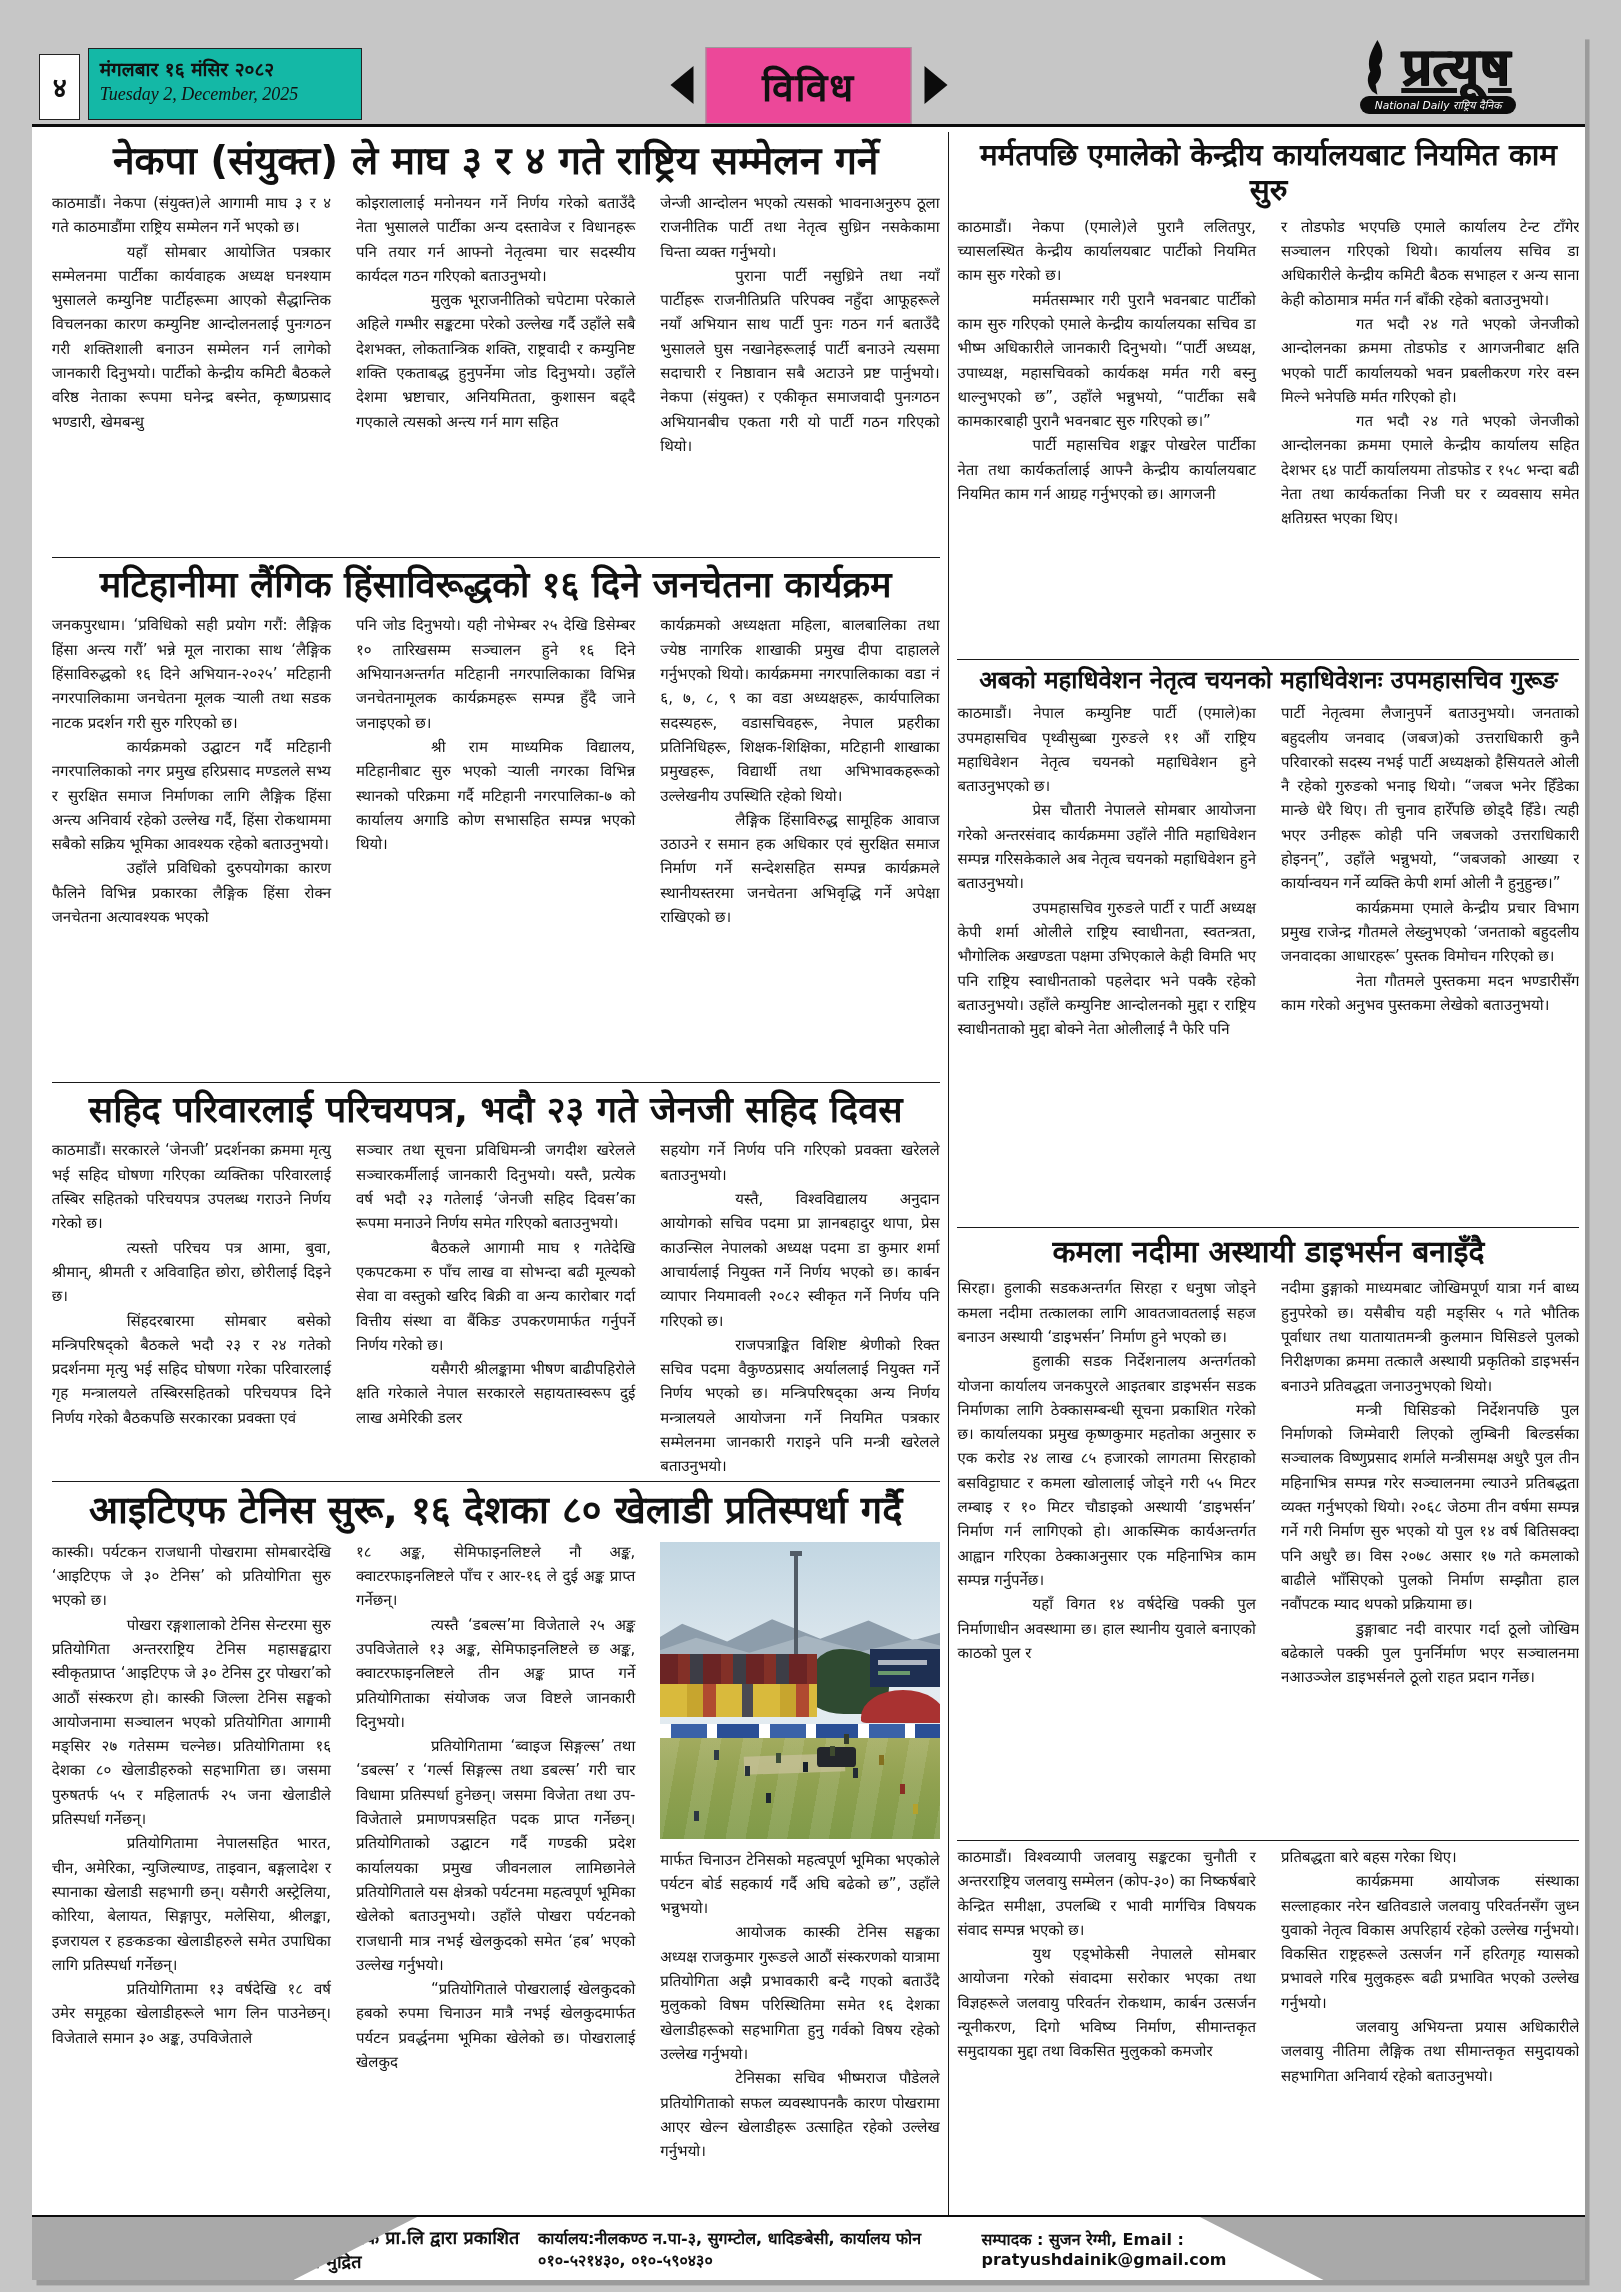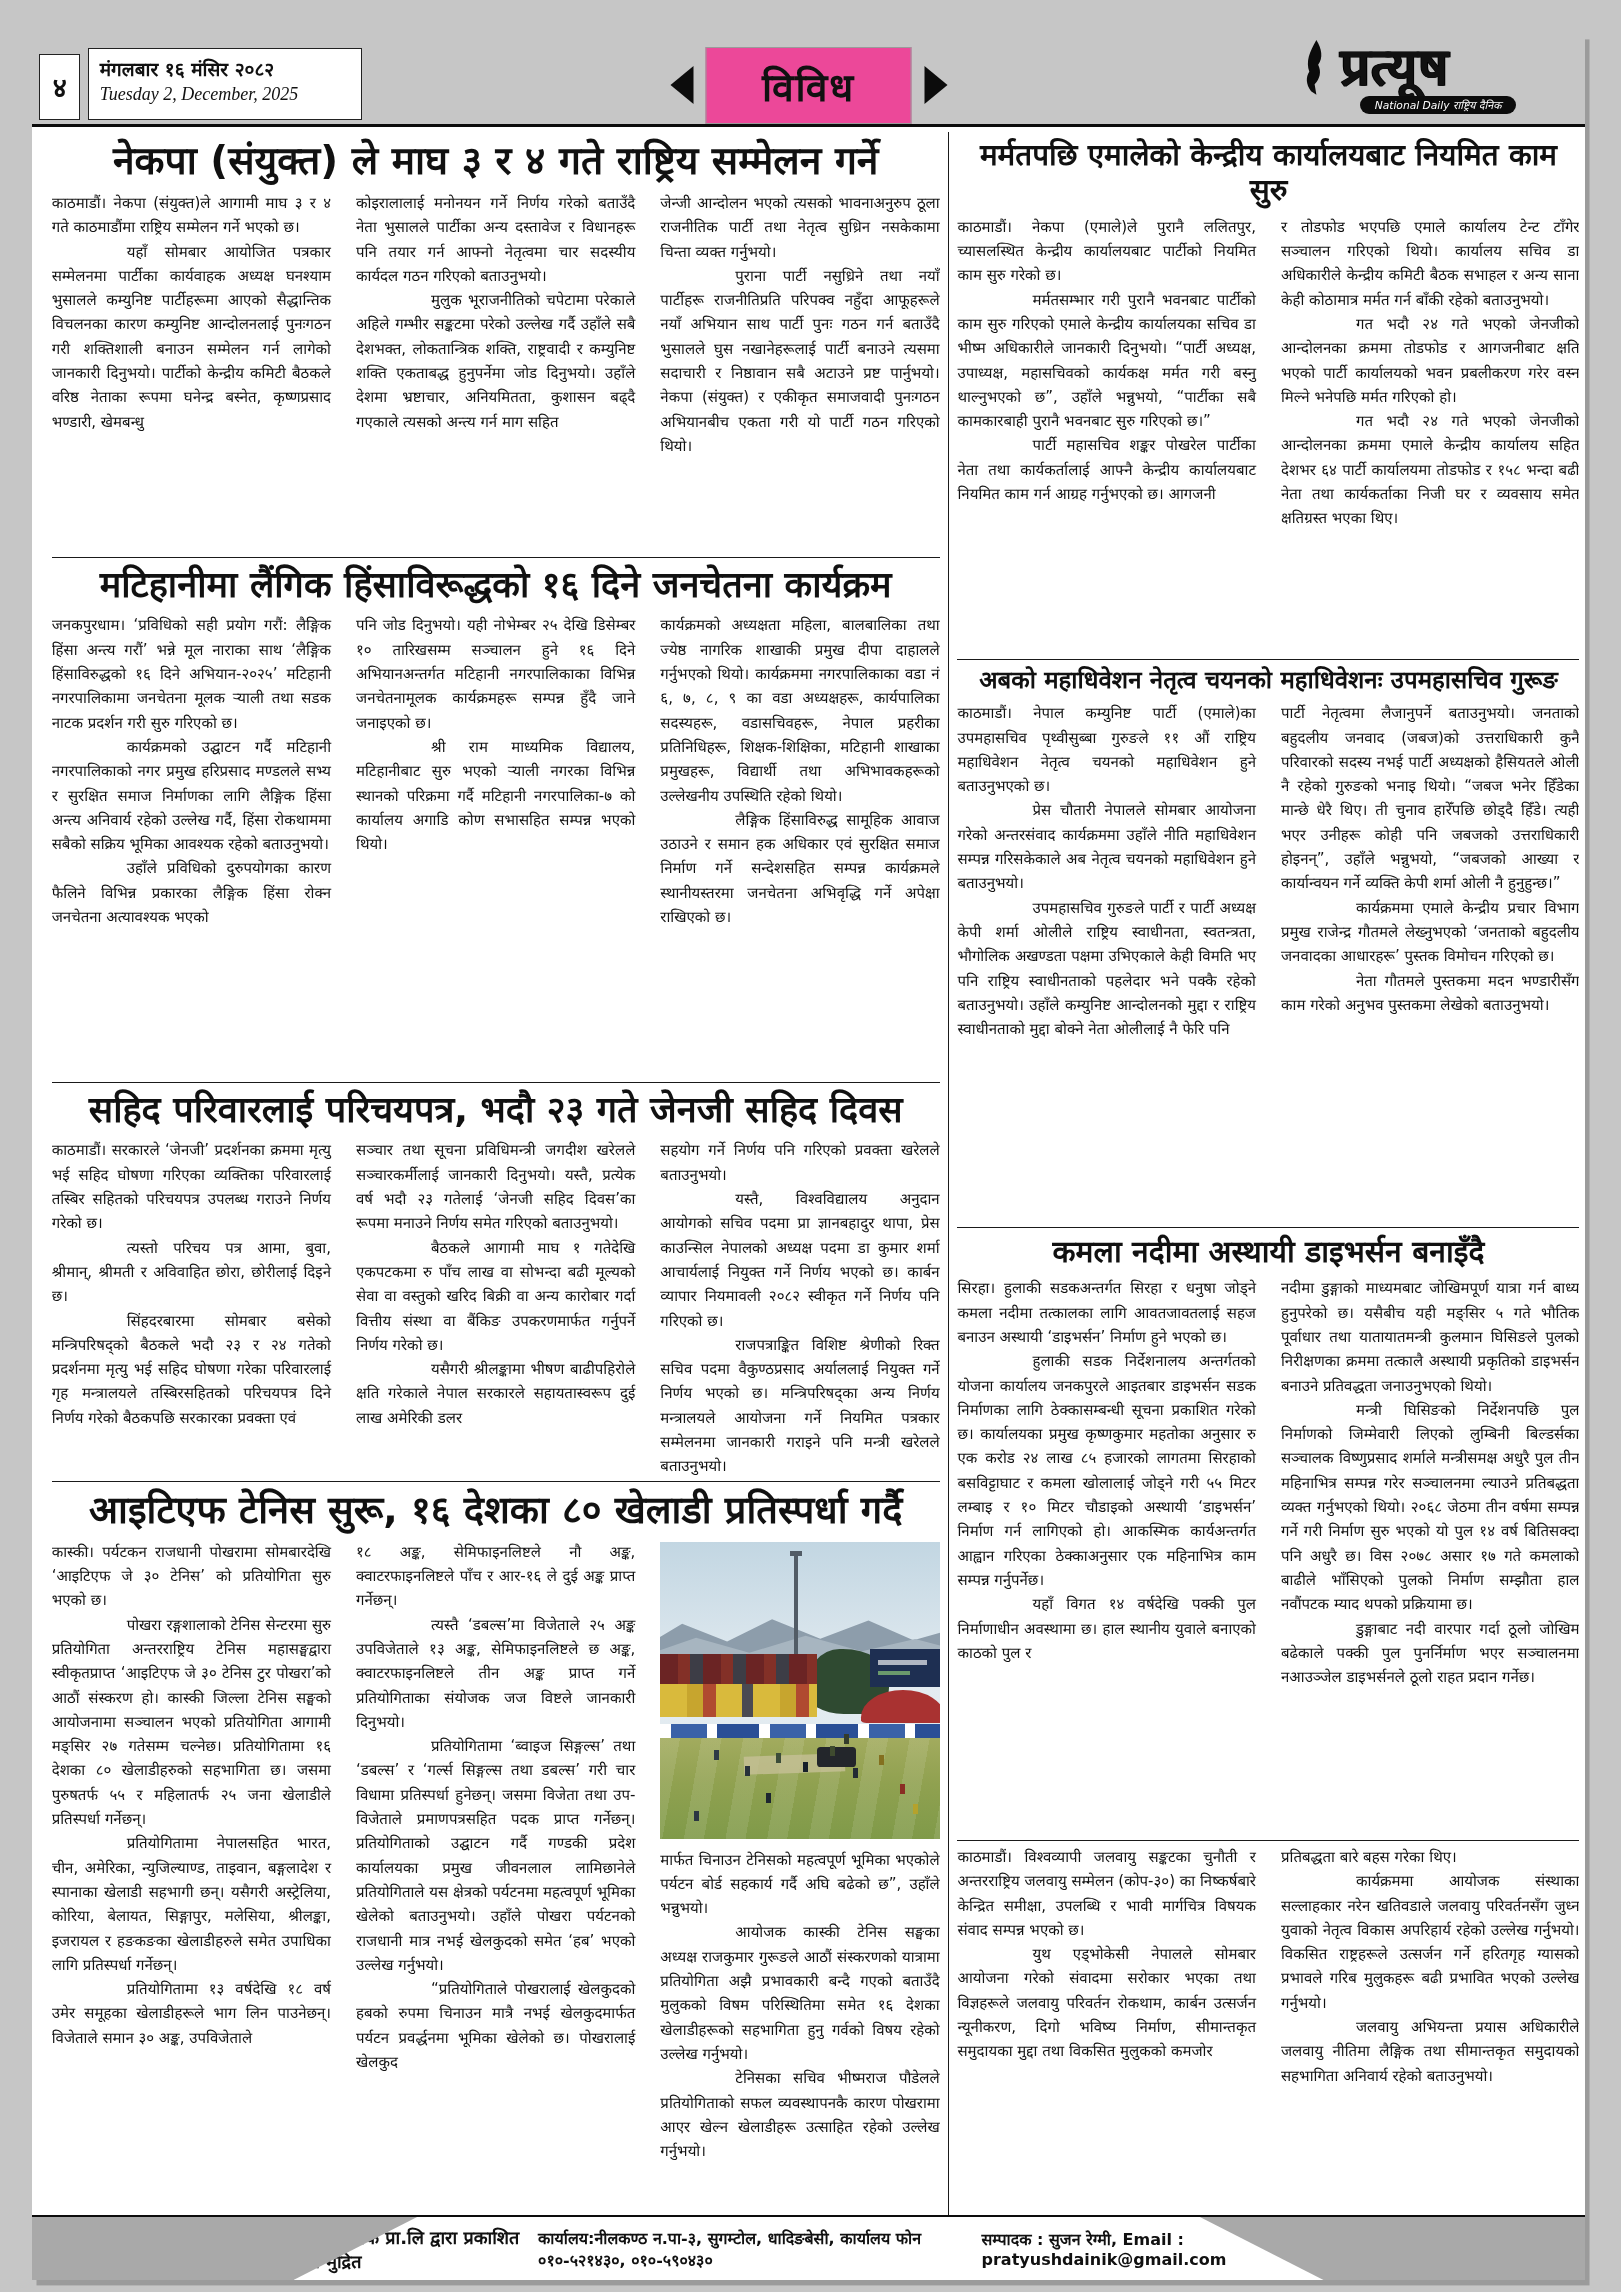--- a/index.html
+++ b/index.html
@@ -13,39 +13,39 @@
     background:#ffffff;box-shadow:4.5px 5.4px 0 rgba(120,120,120,.55);
   }
   
   .mast{position:relative;height:90px;background:#c6c6c6;border-bottom:3.6px solid #0c0c0c;}
   .pagenum-box{
     position:absolute;left:7.2px;top:19.7px;width:39px;height:64px;background:#fff;
     border:1.8px solid #222;display:flex;align-items:center;justify-content:center;
     font-size:27px;font-weight:700;
   }
   .date-box{
-    position:absolute;left:56px;top:14.3px;width:274px;height:72px;background:#ffffff;
+    position:absolute;left:56px;top:14.3px;width:274px;height:72px;background:#14b8a6;
     border:1.8px solid #222;padding:5.4px 10.7px;box-sizing:border-box;
   }
   .date-np{font-size:19px;font-weight:700;line-height:1.5;}
   .date-en{font-family:"Liberation Serif",serif;font-style:italic;font-size:18px;line-height:1.3;}
   .section-wrap{
     position:absolute;left:50%;top:12.5px;transform:translateX(-50%);
     display:flex;align-items:center;gap:12.5px;
   }
   .tri{width:0;height:0;border-top:19.7px solid transparent;border-bottom:19.7px solid transparent;}
   .tri-left{border-right:23px solid #0c0c0c;}
   .tri-right{border-left:23px solid #0c0c0c;}
   .section-box{
     width:204px;height:75px;background:#ec4899;border:0.9px solid #9a9a9a;
     display:flex;align-items:center;justify-content:center;
     font-size:39px;font-weight:800;letter-spacing:1.8px;
   }
   .logo{position:absolute;right:12.5px;top:3.6px;width:269px;text-align:center;}
-  .logo-row{display:flex;align-items:flex-end;gap:14px;}
+  .logo-row{display:flex;align-items:flex-end;justify-content:center;gap:14px;text-decoration:underline;}
   .flame{width:23px;height:57px;}
   .logo-text{
     font-size:52px;font-weight:900;letter-spacing:0.9px;line-height:1.05;
     text-shadow:0.9px 0 #000, -0.9px 0 #000;
   }
   .logo-ribbon{
     display:inline-block;margin-top:1.8px;background:#0c0c0c;color:#fff;
     font-size:10.7px;font-style:italic;padding:1.8px 14.3px;border-radius:9px;
   }
   

